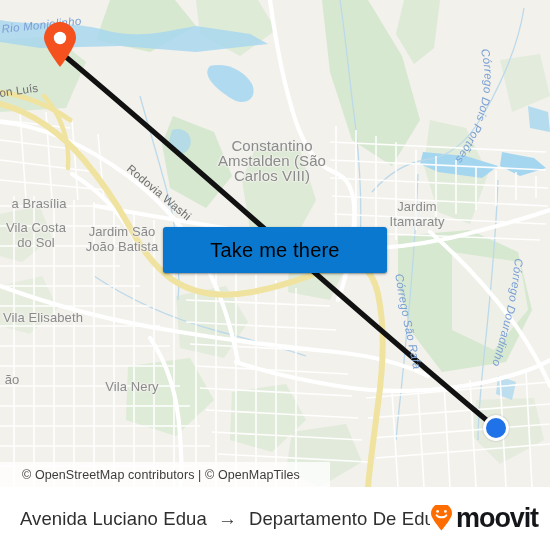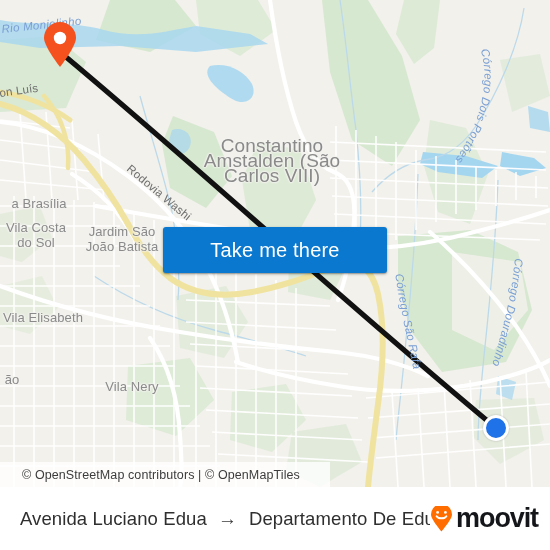--- a/index.html
+++ b/index.html
@@ -44,21 +44,21 @@
     font-size: 13px;
     line-height: 15px;
     text-align: center;
     white-space: pre;
     letter-spacing: .1px;
     text-shadow:
        1px 0 1.5px #f4f3f0, -1px 0 1.5px #f4f3f0,
        0 1px 1.5px #f4f3f0, 0 -1px 1.5px #f4f3f0;
     pointer-events: none;
   }
-  .lbl.big { font-size: 19px; }
+  .lbl.big { font-size: 15px; }
 
   .waterlbl {
     fill: #7a9fd4;
     font-family: "Liberation Sans", sans-serif;
     font-size: 11.5px;
     font-style: italic;
     letter-spacing: .3px;
   }
   .roadlbl {
     fill: #6f6f6f;
@@ -88,21 +88,21 @@
   
   #cta {
     position: absolute;
     left: 163px;
     top: 227px;
     width: 224px;
     height: 46px;
     background: #0a78ce;
     border: none;
     border-radius: 3px;
-    color: #ffffff;
+    color: #000000;
     font-family: "Liberation Sans", sans-serif;
     font-size: 20px;
     letter-spacing: .2px;
     cursor: pointer;
     box-shadow: 0 1px 3px rgba(0,0,0,.32), 0 1px 1px rgba(0,0,0,.16);
     display: flex;
     align-items: center;
     justify-content: center;
   }
 
@@ -148,21 +148,21 @@
   #trip-dest   { max-width: 200px; }
   #trip-arrow {
     color: #3a3a3a;
     font-size: 19px;
     margin: 0 12px 0 10px;
     line-height: 1;
   }
   #moovit-logo {
     margin-left: auto;
     display: flex;
-    align-items: center;
+    align-items: flex-start;
     gap: 3px;
   }
   #moovit-wordmark {
     color: #14161a;
     font-size: 27px;
     font-weight: bold;
     letter-spacing: -1.1px;
     line-height: 1;
   }
 </style>
@@ -306,20 +306,21 @@
     </svg>
 
     <div class="lbl big" style="left:197px; top:138px; width:150px;">Constantino<br>Amstalden (São<br>Carlos VIII)</div>
 
     <div class="lbl" style="left:-6px; top:196px; width:90px;">a Brasília</div>
 
     <div class="lbl" style="left:-14px; top:220px; width:100px;">Vila Costa<br>do Sol</div>
 
     <div class="lbl" style="left:68px; top:224px; width:108px;">Jardim São<br>João Batista</div>
 
+    <div class="lbl" style="left:372px; top:199px; width:90px;">Jardim<br>Itamaraty</div>
 
     <div class="lbl" style="left:-12px; top:310px; width:110px;">Vila Elisabeth</div>
 
     <div class="lbl" style="left:-8px; top:372px; width:40px;">ão</div>
 
     <div class="lbl" style="left:92px; top:379px; width:80px;">Vila Nery</div>
 
     <div class="marker-pin" style="left:43px; top:22px;">
       <svg width="34" height="46" viewBox="0 0 34 46">
         <path d="M17 45 C17 45 33 24.5 33 16 A16 16 0 1 0 1 16 C1 24.5 17 45 17 45 Z" fill="#f4511e"></path>

